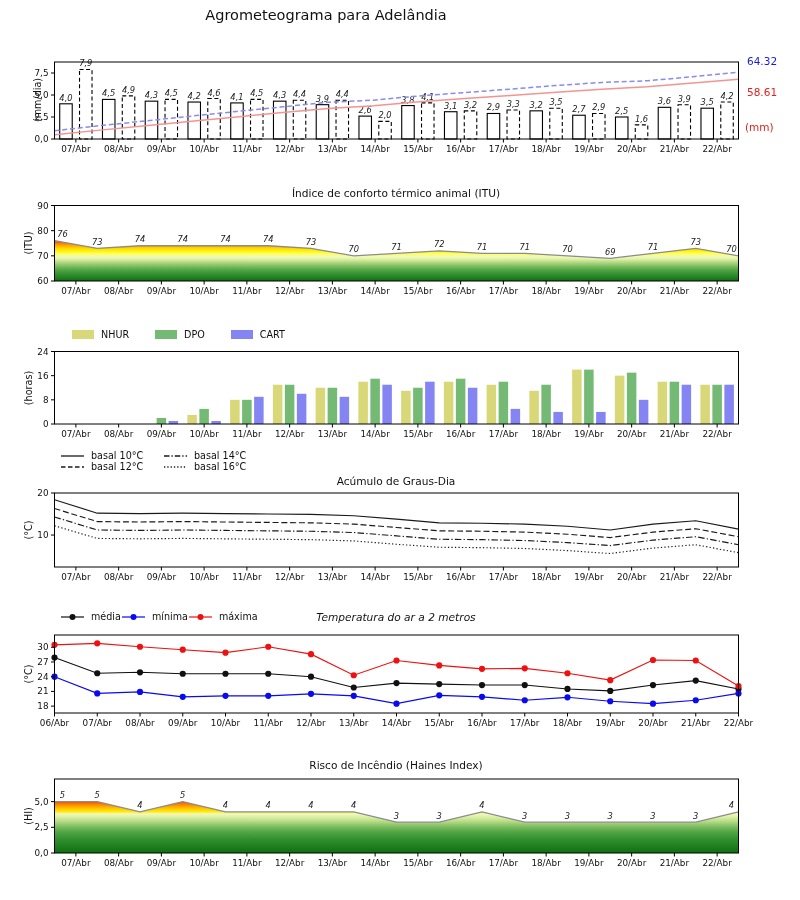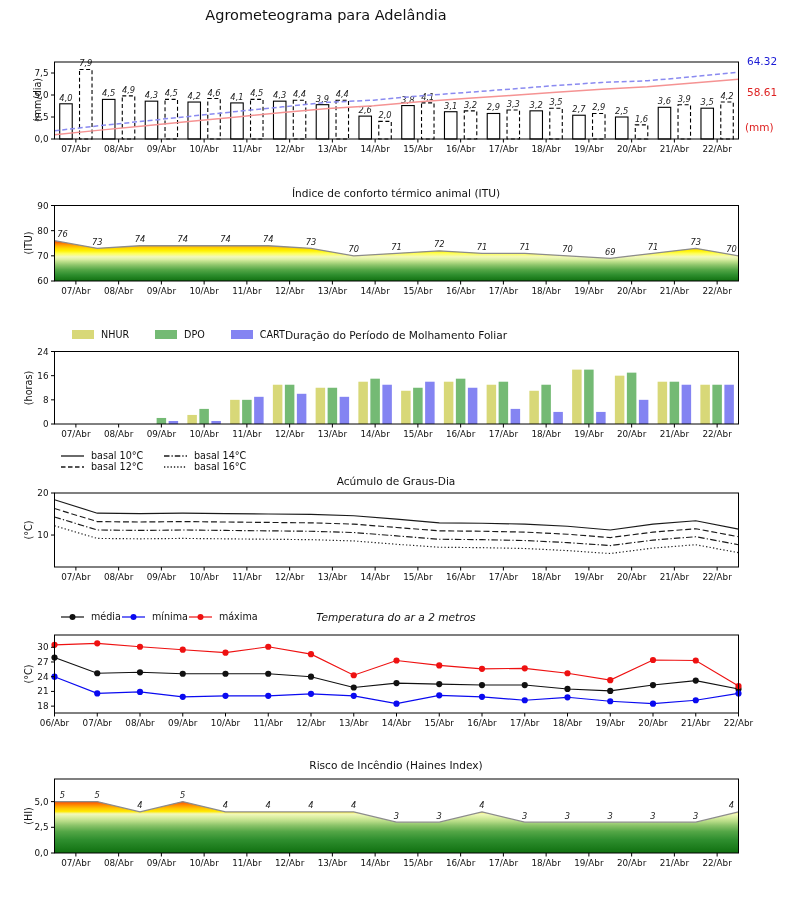--- a/index.html
+++ b/index.html
@@ -546,21 +546,20 @@
     </div>
     <div class="litem">
       <span class="fsw c-dpo"></span>
       <span>DPO</span>
     </div>
     <div class="litem">
       <span class="fsw c-cart"></span>
       <span>CART</span>
     </div>
   </div>
-  <div class="abs chart-title" style="top:329px;">Duração do Período de Molhamento Foliar</div>
   <div class="abs ylabel" style="left:28px;top:388px;">(horas)</div>
 
   <div class="abs legend-grid" style="left:60px;top:450px;">
     <div class="litem">
       <svg class="lsw" width="25" height="10">
           <line x1="1" y1="5" x2="24" y2="5" stroke="#1a1a1a" stroke-width="1.3"></line>
         </svg>
       <span>basal 10°C</span>
     </div>
     <div class="litem">

